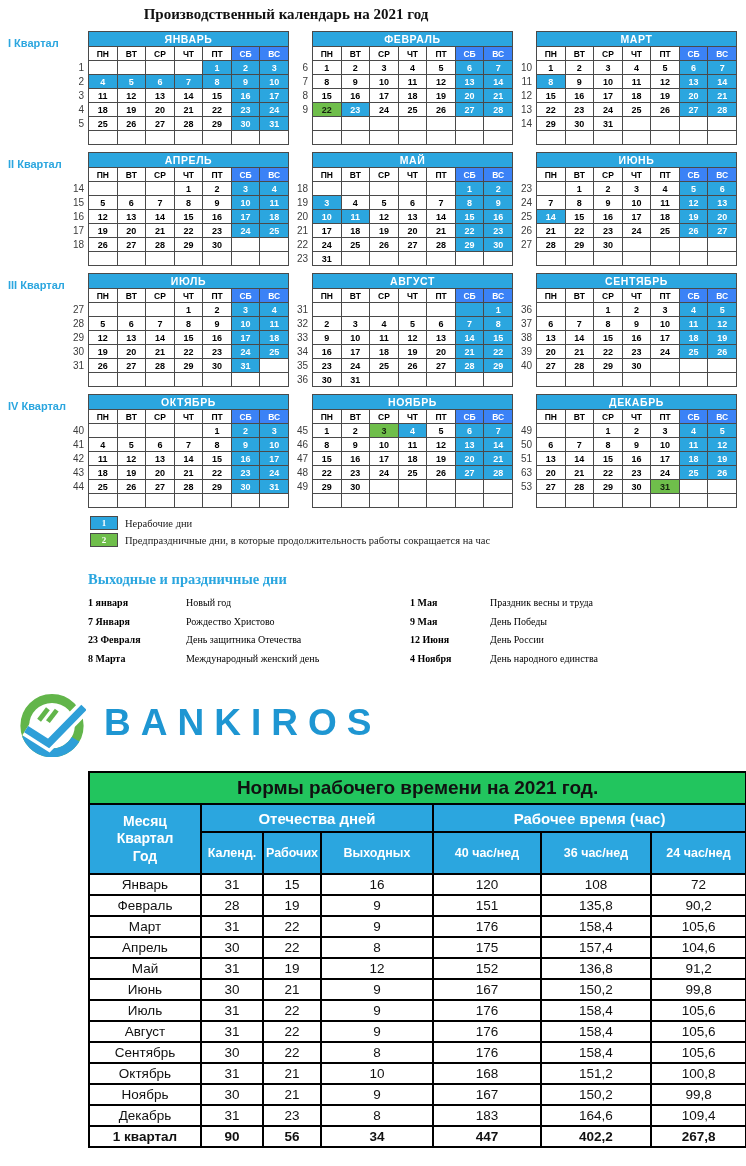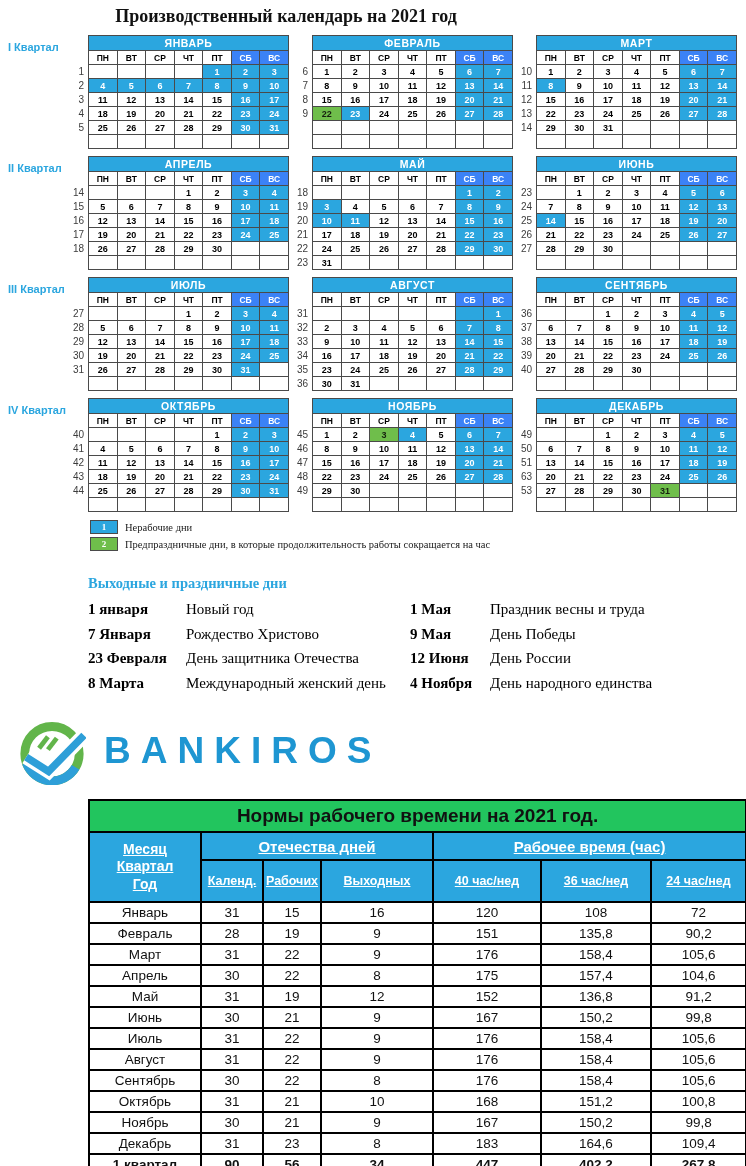--- a/index.html
+++ b/index.html
@@ -3,21 +3,21 @@
 <meta charset="utf-8">
 <style>
   html,body { margin:0; padding:0; }
   body {
     width:746px; height:1166px; background:#ffffff; overflow:hidden;
     font-family:"Liberation Sans", sans-serif; color:#000;
     position:relative;
   }
   .doc-title {
     width:572px; text-align:center; padding-top:6px;
-    font-family:"Liberation Serif", serif; font-weight:bold; font-size:18px; color:#111;
+    font-family:"Liberation Serif", serif; font-weight:bold; font-size:15px; color:#111;
   }
   
   .cal-wrap { margin-top:8px; }
   .quarter-row { display:flex; align-items:flex-start; margin-bottom:7px;border-radius:12px; }
   .quarter-label {
     flex:0 0 66px; width:66px; box-sizing:border-box; padding:6px 0 0 8px;
     color:#2BA6DF; font-weight:bold; font-size:11px; white-space:nowrap;
   }
   .month-block { display:flex; width:224px; flex:0 0 224px; }
   .gutter { flex:0 0 22px; width:22px; box-sizing:border-box; padding-top:30px; }
@@ -42,36 +42,36 @@
     color:#fff; font-size:9px; font-weight:bold; border:1px solid #4a4a4a; margin-right:7px;
   }
   .swatch.holiday { background:#2BA6DF; }
   .swatch.preholiday { background:#6FBE4B; }
   .legend-label { font-size:10.5px; color:#1a1a1a; }
   
   .holidays { margin:24px 0 0 88px; font-family:"Liberation Serif", serif; }
   .holidays-title { color:#2BA6DF; font-weight:bold; font-size:14.5px; margin:0 0 9px 0; }
   .holiday-cols { display:flex; }
   .hcol-left { width:322px; flex:0 0 322px; }
-  .hrow { display:flex; font-size:15px; margin-bottom:7.5px; }
+  .hrow { display:flex; font-size:10px; margin-bottom:7.5px; }
   .hdate { font-weight:bold; flex:0 0 98px; width:98px; }
   .hcol-right .hdate { flex:0 0 80px; width:80px; }
   .hname { }
   
   .logo { display:flex; align-items:center; margin:16px 0 0 18px; height:72px; }
   .logo-icon { width:68px; height:68px; flex:0 0 68px; }
   .logo-text {
     color:#1E96D2; font-size:37px; font-weight:800; letter-spacing:10px; margin-left:18px;
     font-family:"Liberation Sans", sans-serif;
   }
   
   table.norms { border-collapse:collapse; margin:12px 0 0 88px; width:657px; table-layout:fixed; }
   table.norms th, table.norms td { border:2px solid #000; padding:0; text-align:center; overflow:hidden; }
   table.norms .tbl-title { font-size:19px; font-weight:bold; height:30px; background:#22c55e; color:#111; }
-  table.norms th.blue { background:#2BA6DF; color:#fff; font-weight:bold;text-decoration:underline; }
+  table.norms th.blue { background:#2BA6DF; color:#fff; font-weight:bold; }
   table.norms th.corner { font-size:14px; white-space:pre-line; line-height:1.25; }
   table.norms th.grp { font-size:15px; height:26px; }
   table.norms th.sub { font-size:12.5px; height:40px; }
   table.norms td { font-size:13.5px; height:19px; background:#fff; color:#111; }
   table.norms tr.bold td { font-weight:bold; }
 </style>
 </head>
 <body>
 
 <div class="doc-title">Производственный календарь на 2021 год</div>

